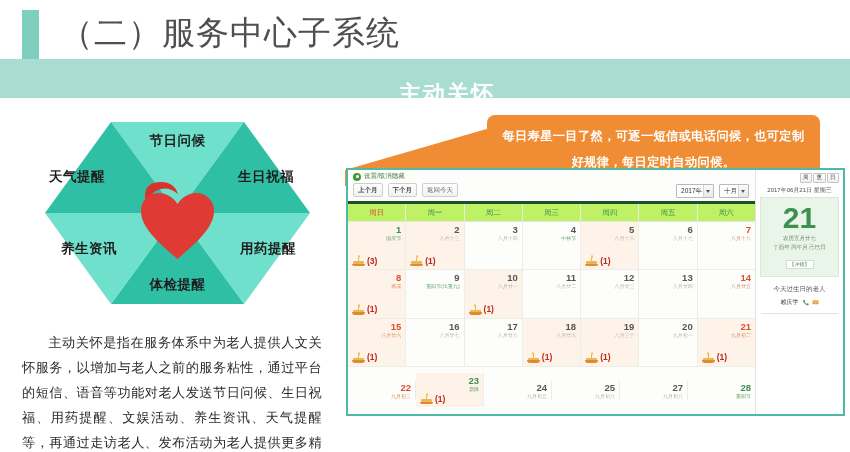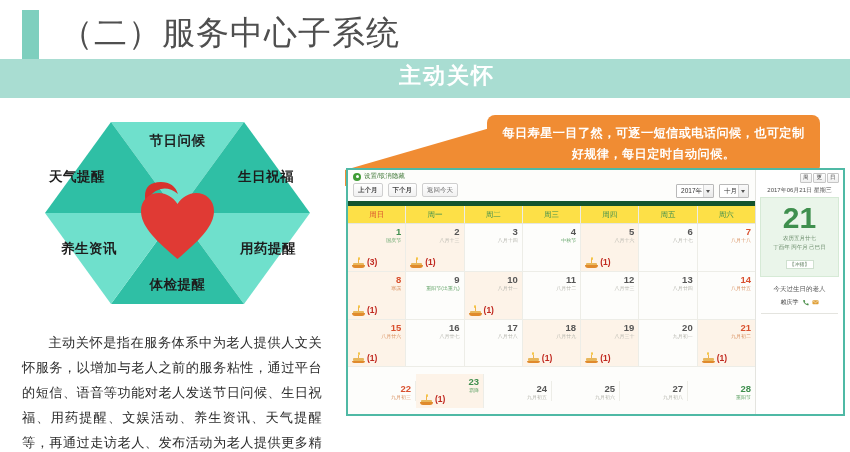--- a/index.html
+++ b/index.html
@@ -19,21 +19,21 @@
   .hdr-title {
     position: absolute; left: 60px; top: 11px;
     font-size: 33px; color: #4f4f4f; letter-spacing: 1px;
     white-space: nowrap;
   }
   .hdr-sub-band {
     position: absolute; left: 0; top: 59px; width: 850px; height: 39px;
     background: #a9ddd2;
   }
   .hdr-sub {
-    position: absolute; left: 0; top: 61px; width: 850px;
+    position: absolute; left: 0; top: 79px; width: 850px;
     text-align: center; font-size: 22px; color: #ffffff; font-weight: bold;
     letter-spacing: 2px;
     padding-left: 44px;
   }
 
   
   .hex-wrap {
     position: absolute; left: 45px; top: 118px;
     width: 265px; height: 190px;
   }
@@ -54,21 +54,21 @@
     position: absolute; left: 22px; top: 330px; width: 300px;
     font-size: 13.2px; line-height: 25px; color: #2b2b2b;
     text-align: justify; text-indent: 2em; letter-spacing: .3px;
   }
 
   
   .callout {
     position: absolute; left: 487px; top: 115px;
     width: 333px; padding: 8px 12px 9px;
     background: #f08c33; color: #ffffff; border-radius: 8px;
-    font-size: 12.2px; line-height: 21px; text-align: center;
+    font-size: 12.2px; line-height: 26px; text-align: center;
     font-weight: bold; letter-spacing: .4px;
   }
   .callout-tail { position: absolute; left: 345px; top: 128px; }
 
   
   .cal {
     position: absolute; left: 346px; top: 168px;
     width: 499px; height: 248px;
     background: #fdfdfb;
     border: 2px solid #4fb9a5;
@@ -106,21 +106,21 @@
     content: ""; position: absolute; right: 3px; top: 50%; margin-top: -1.5px;
     border-left: 2.5px solid transparent; border-right: 2.5px solid transparent;
     border-top: 3.5px solid #555;
   }
   .tb-sel::before {
     content: ""; position: absolute; right: 0px; top: 0; bottom: 0; width: 9px;
     border-left: 1px solid #d6d6d6; background: linear-gradient(#fafafa,#e9e9e9);
   }
 
   
-  .wk-head { display: flex; border-top: 5px solid #14532d; border-bottom: 1px solid #e6e6e0; background:#fde047; }
+  .wk-head { display: flex; border-top: 3px solid #14532d; border-bottom: 1px solid #e6e6e0; background:#bef264; }
   .wk-head > div {
     flex: 1 1 0; text-align: center; font-size: 7.5px; padding: 4px 0 3px;
     color: #3f8f4e; border-right: 1px solid #ecece6;
   }
   .wk-head > div:last-child { border-right: none; }
   .wk-head > div.sun { color: #d9502e; }
 
   
   .grid { flex: 1 1 auto; display: flex; flex-direction: column; }
   .wk-row { flex: 1 1 0; display: flex; border-bottom: 1px solid #ededE7; }

